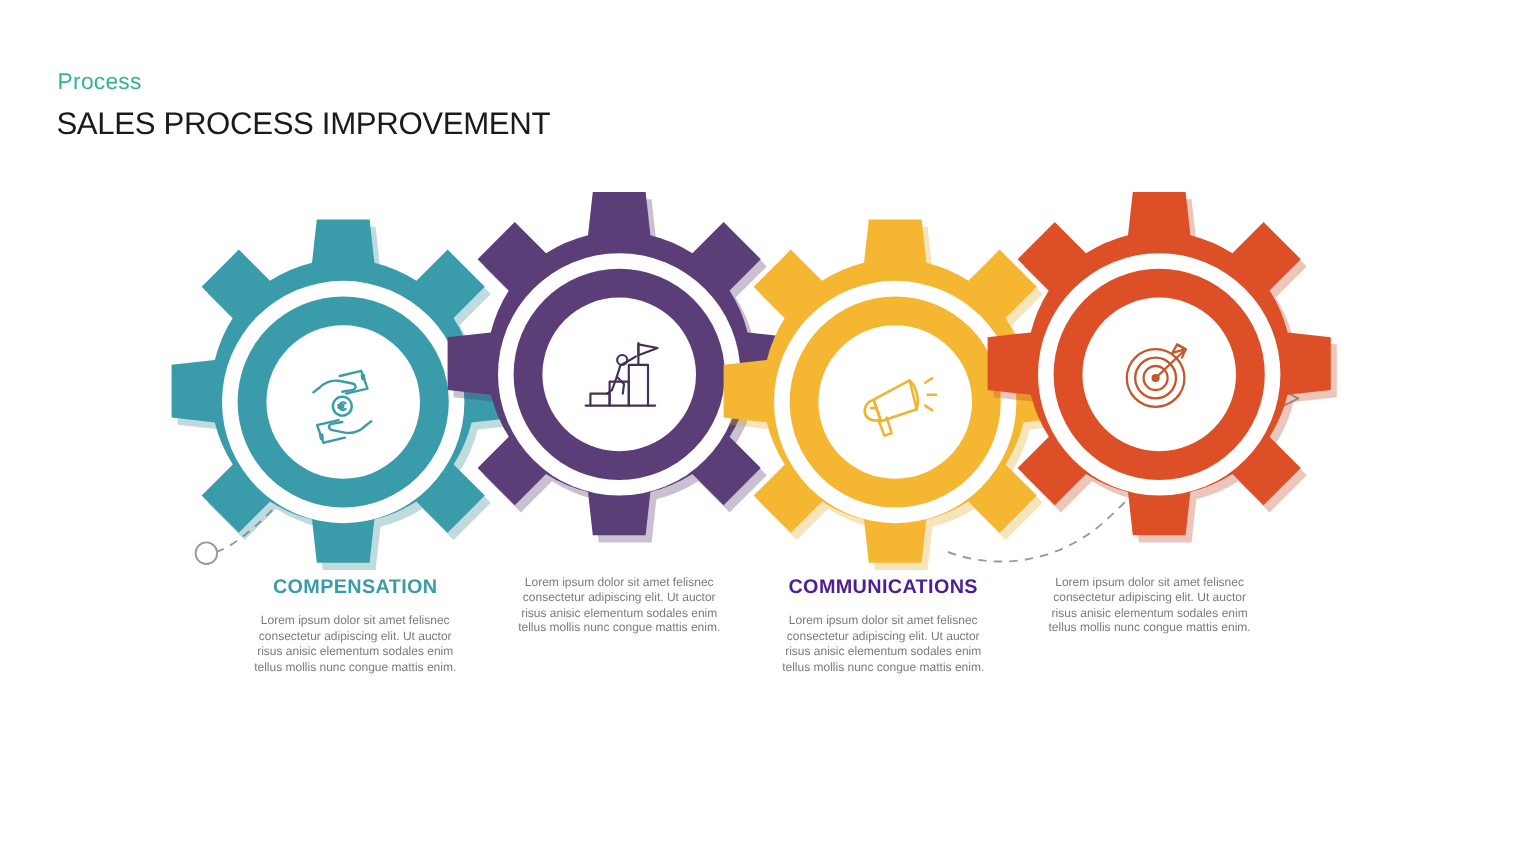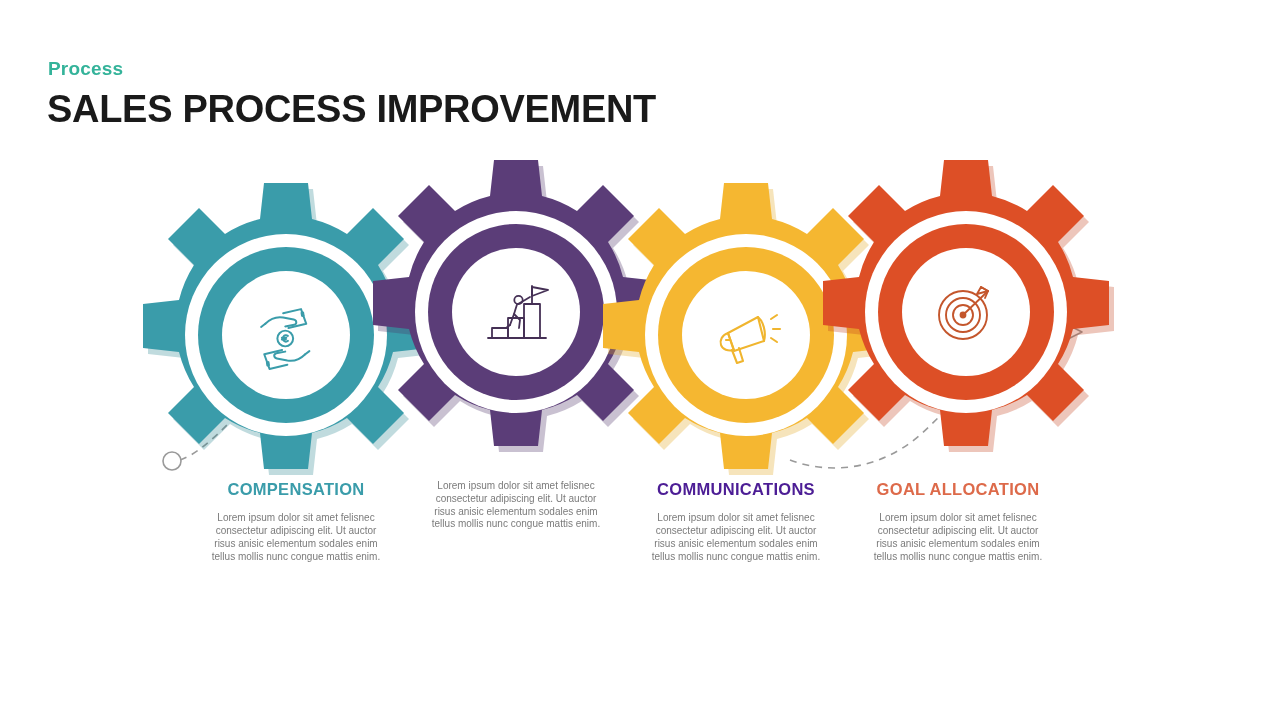--- a/index.html
+++ b/index.html
@@ -22,30 +22,30 @@
     inset: 0;
     background: #ffffff;
   }
 
   
   .eyebrow {
     position: absolute;
     left: 48px;
     top: 58px;
     font-size: 19px;
-    font-weight: 700;
+    font-weight: 400;
     letter-spacing: 0.2px;
     color: #34b39a;
   }
   .slide-title {
     position: absolute;
     left: 47px;
     top: 88px;
-    font-size: 38px;
-    font-weight: bold;
+    font-size: 26px;
+    font-weight: normal;
     letter-spacing: -0.3px;
     color: #1a1a1a;
     white-space: nowrap;
   }
 
   
   .stage {
     position: absolute;
     left: 0;
     top: 150px;
@@ -228,18 +228,17 @@
     <div class="caption-col c2">
       <div class="caption-body">Lorem ipsum dolor sit amet felisnec consectetur adipiscing elit. Ut auctor risus anisic elementum sodales enim tellus mollis nunc congue mattis enim.</div>
     </div>
 
     <div class="caption-col c3">
       <div class="caption-title" style="color:#4c1d95">COMMUNICATIONS</div>
       <div class="caption-body">Lorem ipsum dolor sit amet felisnec consectetur adipiscing elit. Ut auctor risus anisic elementum sodales enim tellus mollis nunc congue mattis enim.</div>
     </div>
 
     <div class="caption-col c4">
-      <div class="caption-title" style="color:#dd6a4a">GOAL ALLOCATION</div>
       <div class="caption-body">Lorem ipsum dolor sit amet felisnec consectetur adipiscing elit. Ut auctor risus anisic elementum sodales enim tellus mollis nunc congue mattis enim.</div>
     </div>
 
   </div>
 </div>
 
 </body></html>

